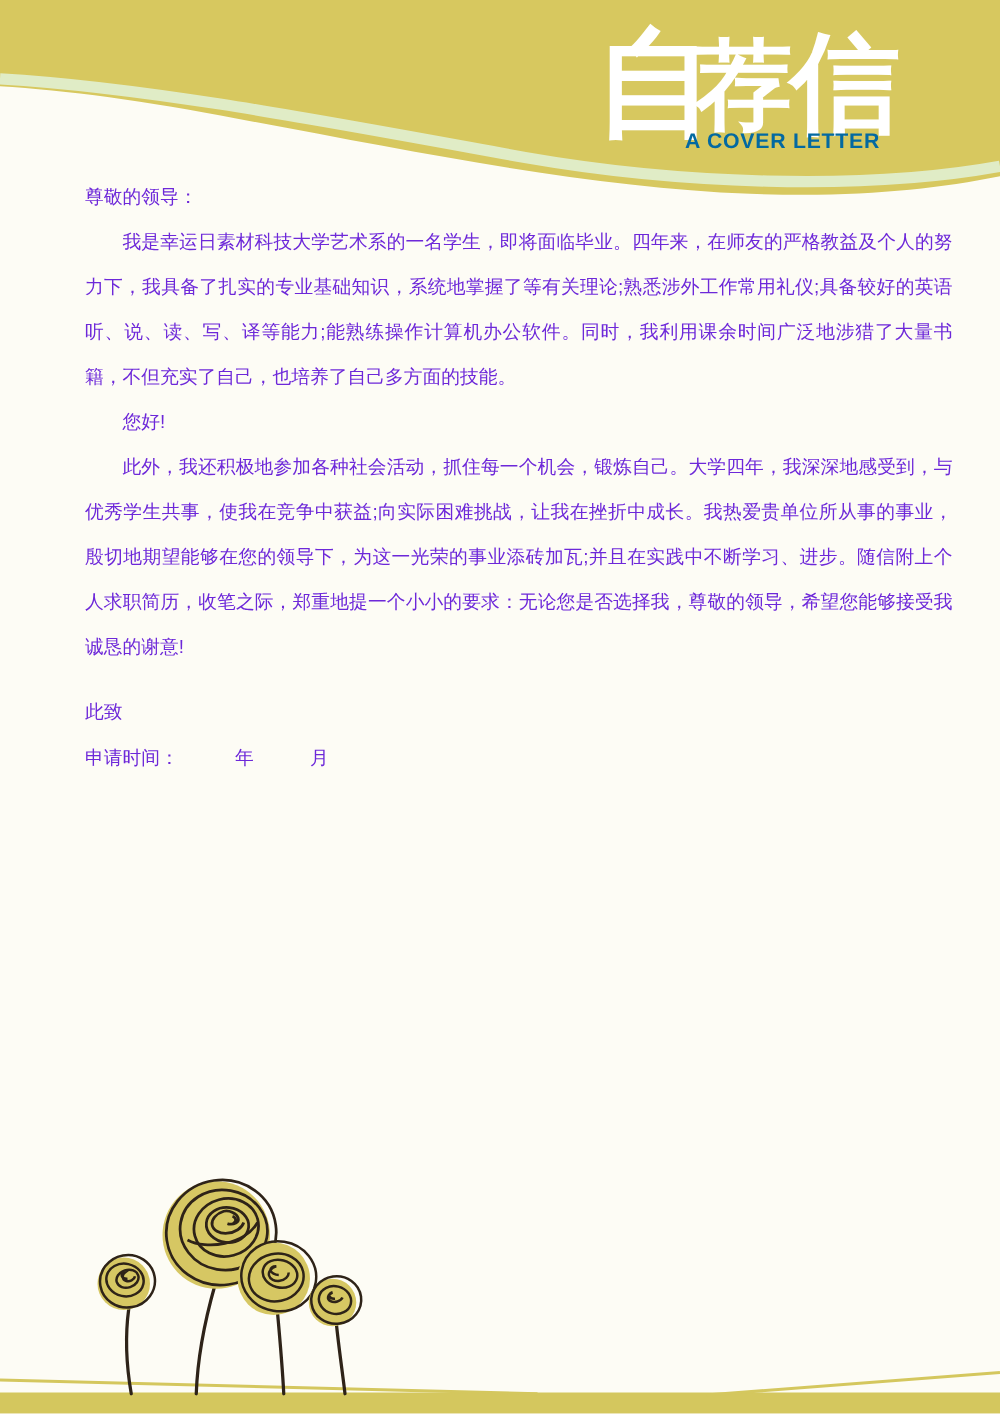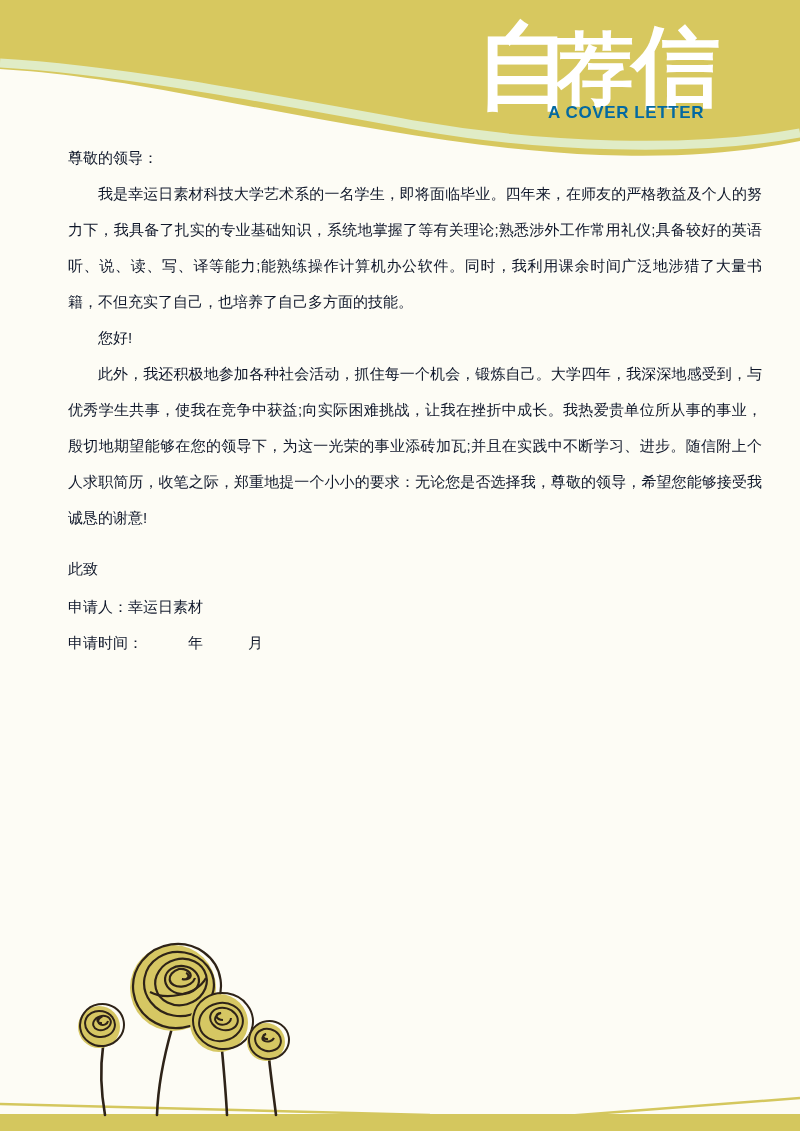--- a/index.html
+++ b/index.html
@@ -18,21 +18,21 @@
   .tc2{left:86px;top:20px;font-size:78px;}
   .tc3{left:162px;top:12px;font-size:88px;}
   .subtitle{
     position:absolute;left:548px;top:103px;width:170px;
     font-size:17px;font-weight:bold;letter-spacing:0.6px;color:#0369a1;
     white-space:nowrap;
   }
   
   .letter{
     position:absolute;left:68px;top:140px;width:694px;
-    font-size:15px;line-height:36px;color:#0f172a;
+    font-size:15px;line-height:36px;color:#6d28d9;
     text-align:justify;
   }
   .letter p{margin:0;}
   .indent{text-indent:2em;}
   .cizhi{margin-top:17px !important;margin-left:172px;font-family:Liberation Mono, monospace;}
   .jingli{margin-left:109px;}
   .sig{margin-left:479px;text-align:left;}
   .gap{display:inline-block;width:45px;}
   
   .footer-svg{position:absolute;left:0;top:926px;display:block;}
@@ -55,21 +55,20 @@
     <span class="title-char tc3">信</span>
   </div>
   <div class="subtitle">A COVER LETTER</div>
 
   <div class="letter">
     <p>尊敬的领导：</p>
     <p class="indent">我是幸运日素材科技大学艺术系的一名学生，即将面临毕业。四年来，在师友的严格教益及个人的努力下，我具备了扎实的专业基础知识，系统地掌握了等有关理论;熟悉涉外工作常用礼仪;具备较好的英语听、说、读、写、译等能力;能熟练操作计算机办公软件。同时，我利用课余时间广泛地涉猎了大量书籍，不但充实了自己，也培养了自己多方面的技能。</p>
     <p class="indent">您好!</p>
     <p class="indent">此外，我还积极地参加各种社会活动，抓住每一个机会，锻炼自己。大学四年，我深深地感受到，与优秀学生共事，使我在竞争中获益;向实际困难挑战，让我在挫折中成长。我热爱贵单位所从事的事业，殷切地期望能够在您的领导下，为这一光荣的事业添砖加瓦;并且在实践中不断学习、进步。随信附上个人求职简历，收笔之际，郑重地提一个小小的要求：无论您是否选择我，尊敬的领导，希望您能够接受我诚恳的谢意!</p>
     <p class="cizhi">此致</p>
-    <p class="sig">申请人：幸运日素材</p>
     <p class="sig"><span>申请时间：</span><span class="gap"></span><span>年</span><span class="gap"></span><span>月</span></p>
   </div>
 
   <svg class="footer-svg" width="800" height="205" viewBox="0 0 800 205">
 
     <rect x="0" y="188" width="800" height="17" fill="#d4c75e"></rect>
 
     <path d="M0,178 L430,189" stroke="#d4c75e" stroke-width="2.5" fill="none"></path>
     <path d="M565,190 L800,172" stroke="#d4c75e" stroke-width="2.5" fill="none"></path>
 

